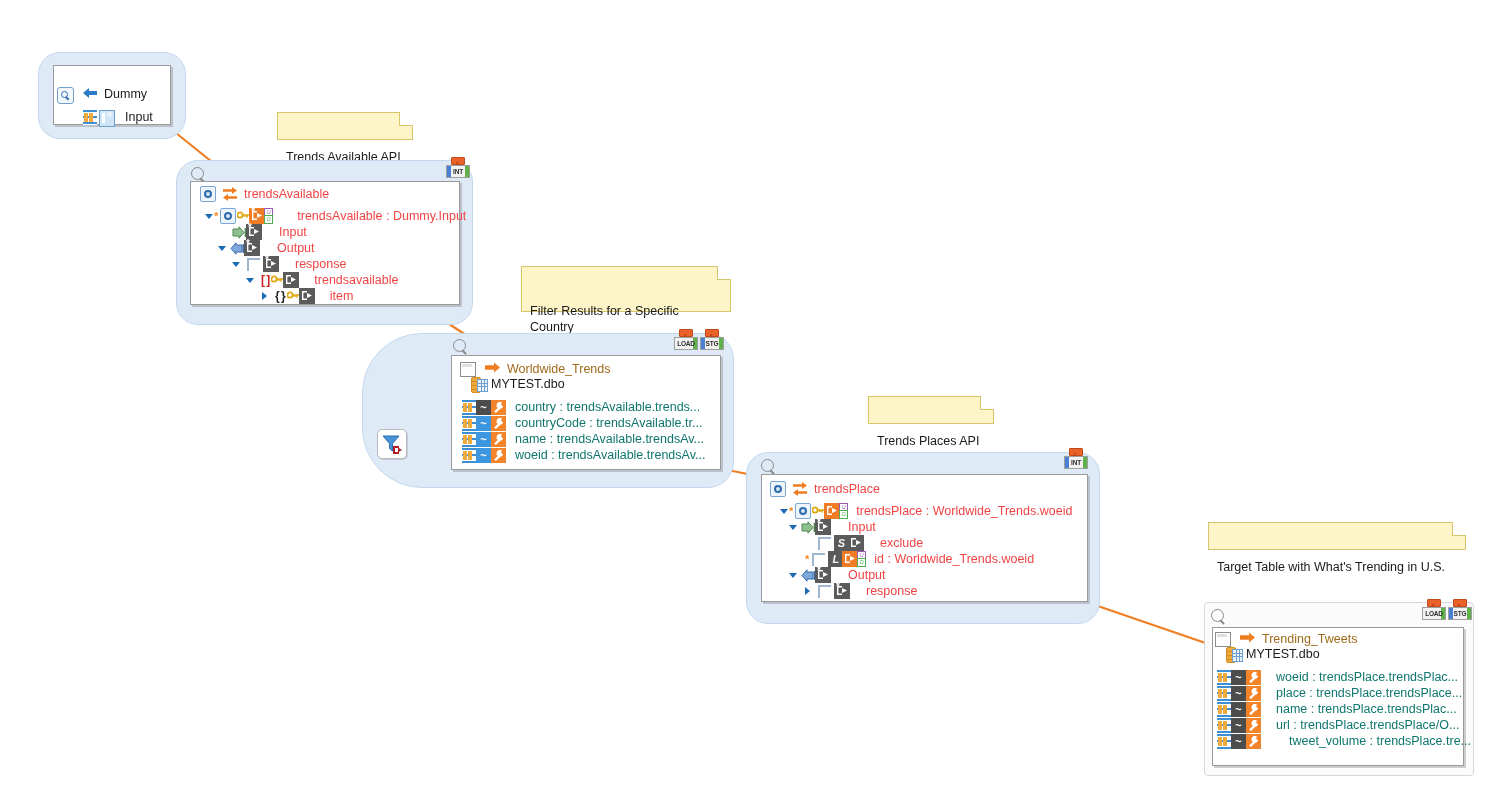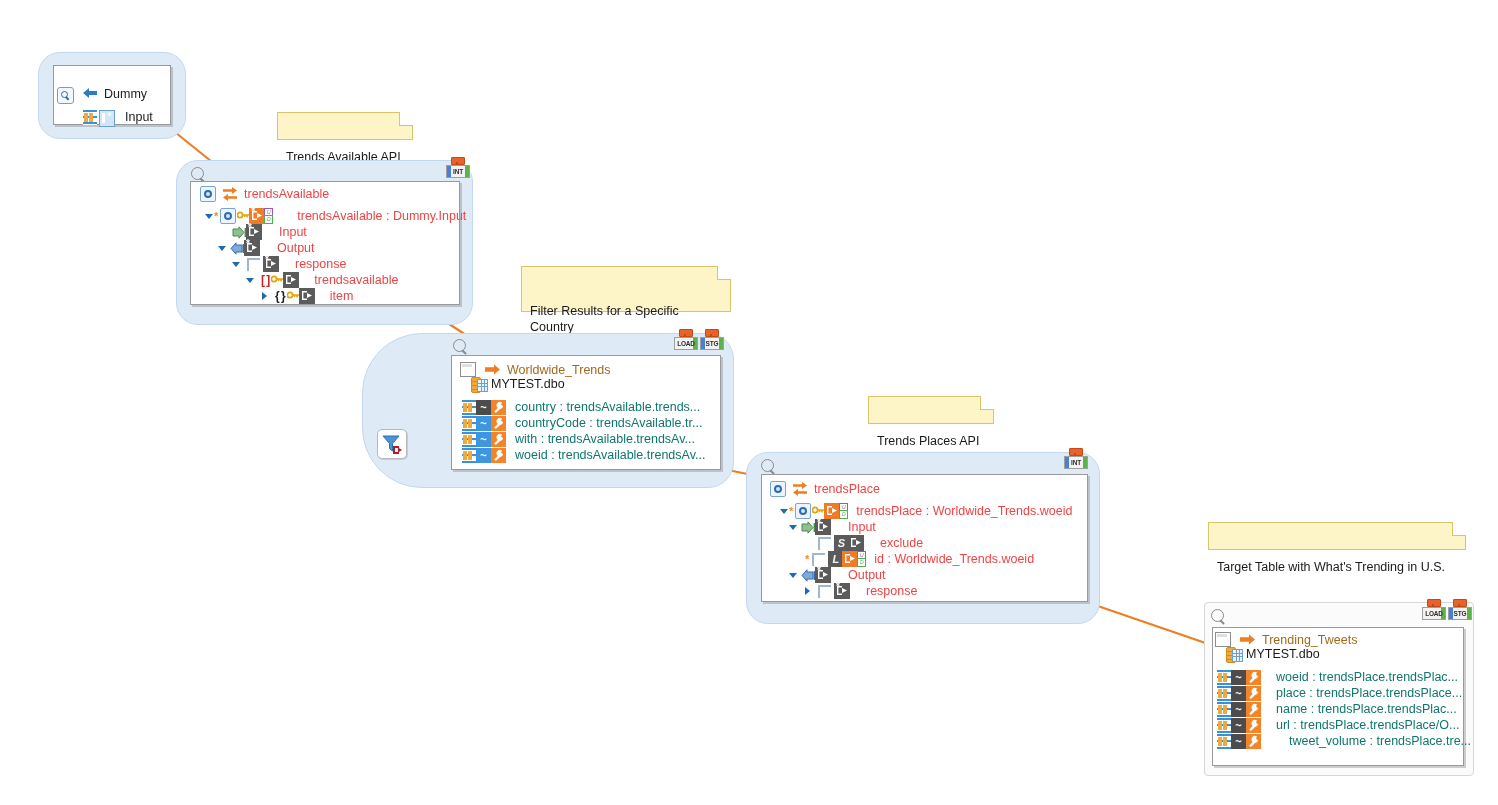--- a/index.html
+++ b/index.html
@@ -95,21 +95,21 @@
 
   .ic-greenarr{width:15px;height:13px;}
   .ic-bluearr{width:15px;height:13px;}
   .ic-corner{width:11px;height:11px;border-left:2px solid #9fb6cc;border-top:2px solid #9fb6cc;}
   .ic-brk{color:#cc2222;font-weight:bold;font-size:12px;letter-spacing:-1px;}
   .ic-brc{color:#222;font-weight:bold;font-size:12px;letter-spacing:-1px;}
   .ic-s{color:#f4f4f4;font-weight:bold;font-size:11px;font-style:italic;}
   .ic-l{color:#f4f4f4;font-weight:bold;font-size:11px;}
 
   
-  .tbl-title{position:absolute;display:flex;align-items:center;white-space:nowrap;}
+  .tbl-title{position:absolute;display:flex;align-items:flex-start;white-space:nowrap;}
   .tbl-title .t{color:#a06a1b;font-size:12.5px;}
   .tbl-sub{position:absolute;display:flex;align-items:center;white-space:nowrap;font-size:12.5px;color:#1a1a1a;}
   .tbl-icon-page{width:14px;height:13px;background:#fefefe;border:1px solid #8d8d8d;position:relative;}
   .tbl-icon-page::after{content:"";position:absolute;left:1px;top:1px;right:3px;height:3px;background:#dfdfdf;}
   .arrow-right-orange{width:16px;height:11px;}
   .db-icon{width:15px;height:14px;position:relative;}
   .db-icon .cyl{position:absolute;left:0;top:0;width:8px;height:14px;background:#f0a93c;border:1px solid #d48b20;border-radius:2px;}
   .db-icon .cyl i{position:absolute;left:0;right:0;height:1px;background:#d48b20;}
   .db-icon .grid{position:absolute;left:6px;top:2px;width:9px;height:11px;background:#eaf3fb;border:1px solid #6f9fcd;}
   .db-icon .grid span{position:absolute;background:#6f9fcd;}
@@ -440,21 +440,21 @@
           <i class="cell" style="left:1px"></i>
           <i class="cell" style="left:6px"></i>
         </span>
       <span class="c2" style="background:#3d96e0;">~</span>
       <span class="c3">
           <svg width="15" height="15" viewBox="0 0 15 15">
             <path d="M10.5,2.2 a3.4,3.4 0 1 0 1.6,4.4 l-2.3,-2.3 l1.2,-1.2 z M8.4,6.2 L3.2,11.4 l1.7,1.7 L10.1,7.9 z" fill="#fff"></path>
           </svg>
         </span>
     </span>
-    <span class="col-txt">with : trendsAvailable.trendsAv...</span>
+    <span class="col-txt">name : trendsAvailable.trendsAv...</span>
   </div>
   <div class="col-row" style="left:462px;top:447px;">
     <span class="col-ic">
       <span class="c1">
           <i class="bar" style="top:0"></i>
           <i class="bar" style="top:6px"></i>
           <i class="bar" style="top:13px"></i>
           <i class="cell" style="left:1px"></i>
           <i class="cell" style="left:6px"></i>
         </span>

